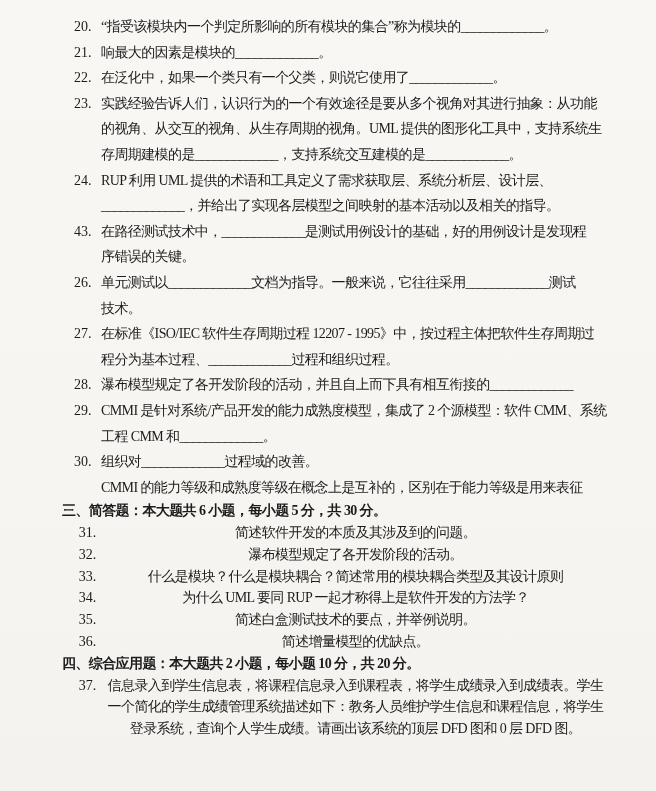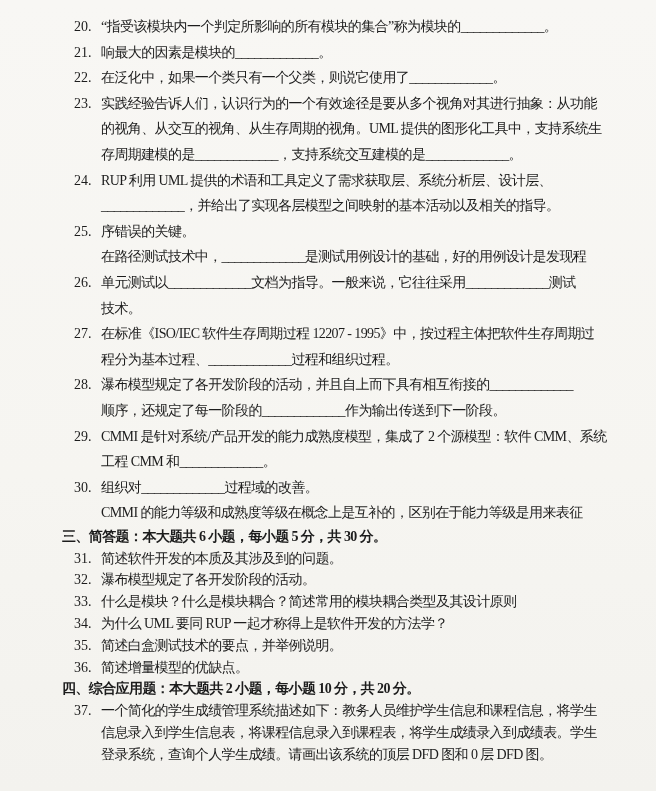--- a/index.html
+++ b/index.html
@@ -27,21 +27,21 @@
     white-space: nowrap;
   }
   .q .lines { flex: 1 1 auto; min-width: 0; }
   .line, .num, .heading {
     letter-spacing: -0.6px;
     white-space: nowrap;
   }
   
   .sec-a .line, .sec-a .num { line-height: 25.6px; }
   
-  .sec-b .line, .sec-b .num { line-height: 21.8px; }
+  .sec-b .line, .sec-b .num { line-height: 21.8px; text-align: center; }
   .heading {
     font-weight: bold;
     line-height: 21.8px;
   }
 </style>
 </head>
 <body>
 
 <div class="page" style="color: rgb(28, 28, 28);">
   <div id="content">
@@ -72,45 +72,44 @@
         </div>
       </div>
       <div class="row sec-a q">
         <span class="num">24.</span>
         <div class="lines">
           <div class="line">RUP 利用 UML 提供的术语和工具定义了需求获取层、系统分析层、设计层、</div>
           <div class="line">_____________，并给出了实现各层模型之间映射的基本活动以及相关的指导。</div>
         </div>
       </div>
       <div class="row sec-a q">
-        <span class="num">25.</span>
+        <span class="num">43.</span>
         <div class="lines">
+          <div class="line">在路径测试技术中，_____________是测试用例设计的基础，好的用例设计是发现程</div>
           <div class="line">序错误的关键。</div>
-          <div class="line">在路径测试技术中，_____________是测试用例设计的基础，好的用例设计是发现程</div>
         </div>
       </div>
       <div class="row sec-a q">
         <span class="num">26.</span>
         <div class="lines">
           <div class="line">单元测试以_____________文档为指导。一般来说，它往往采用_____________测试</div>
           <div class="line">技术。</div>
         </div>
       </div>
       <div class="row sec-a q">
         <span class="num">27.</span>
         <div class="lines">
           <div class="line">在标准《ISO/IEC 软件生存周期过程 12207 - 1995》中，按过程主体把软件生存周期过</div>
           <div class="line">程分为基本过程、_____________过程和组织过程。</div>
         </div>
       </div>
       <div class="row sec-a q">
         <span class="num">28.</span>
         <div class="lines">
           <div class="line">瀑布模型规定了各开发阶段的活动，并且自上而下具有相互衔接的_____________</div>
-          <div class="line">顺序，还规定了每一阶段的_____________作为输出传送到下一阶段。</div>
         </div>
       </div>
       <div class="row sec-a q">
         <span class="num">29.</span>
         <div class="lines">
           <div class="line">CMMI 是针对系统/产品开发的能力成熟度模型，集成了 2 个源模型：软件 CMM、系统</div>
           <div class="line">工程 CMM 和_____________。</div>
         </div>
       </div>
       <div class="row sec-a q">
@@ -154,19 +153,19 @@
       <div class="row sec-b q">
         <span class="num">36.</span>
         <div class="lines">
           <div class="line">简述增量模型的优缺点。</div>
         </div>
       </div>
       <div class="row sec-b heading">四、综合应用题：本大题共 2 小题，每小题 10 分，共 20 分。</div>
       <div class="row sec-b q">
         <span class="num">37.</span>
         <div class="lines">
+          <div class="line">信息录入到学生信息表，将课程信息录入到课程表，将学生成绩录入到成绩表。学生</div>
           <div class="line">一个简化的学生成绩管理系统描述如下：教务人员维护学生信息和课程信息，将学生</div>
-          <div class="line">信息录入到学生信息表，将课程信息录入到课程表，将学生成绩录入到成绩表。学生</div>
           <div class="line">登录系统，查询个人学生成绩。请画出该系统的顶层 DFD 图和 0 层 DFD 图。</div>
         </div>
       </div>
     </div>
 </div>
 
 </body></html>

